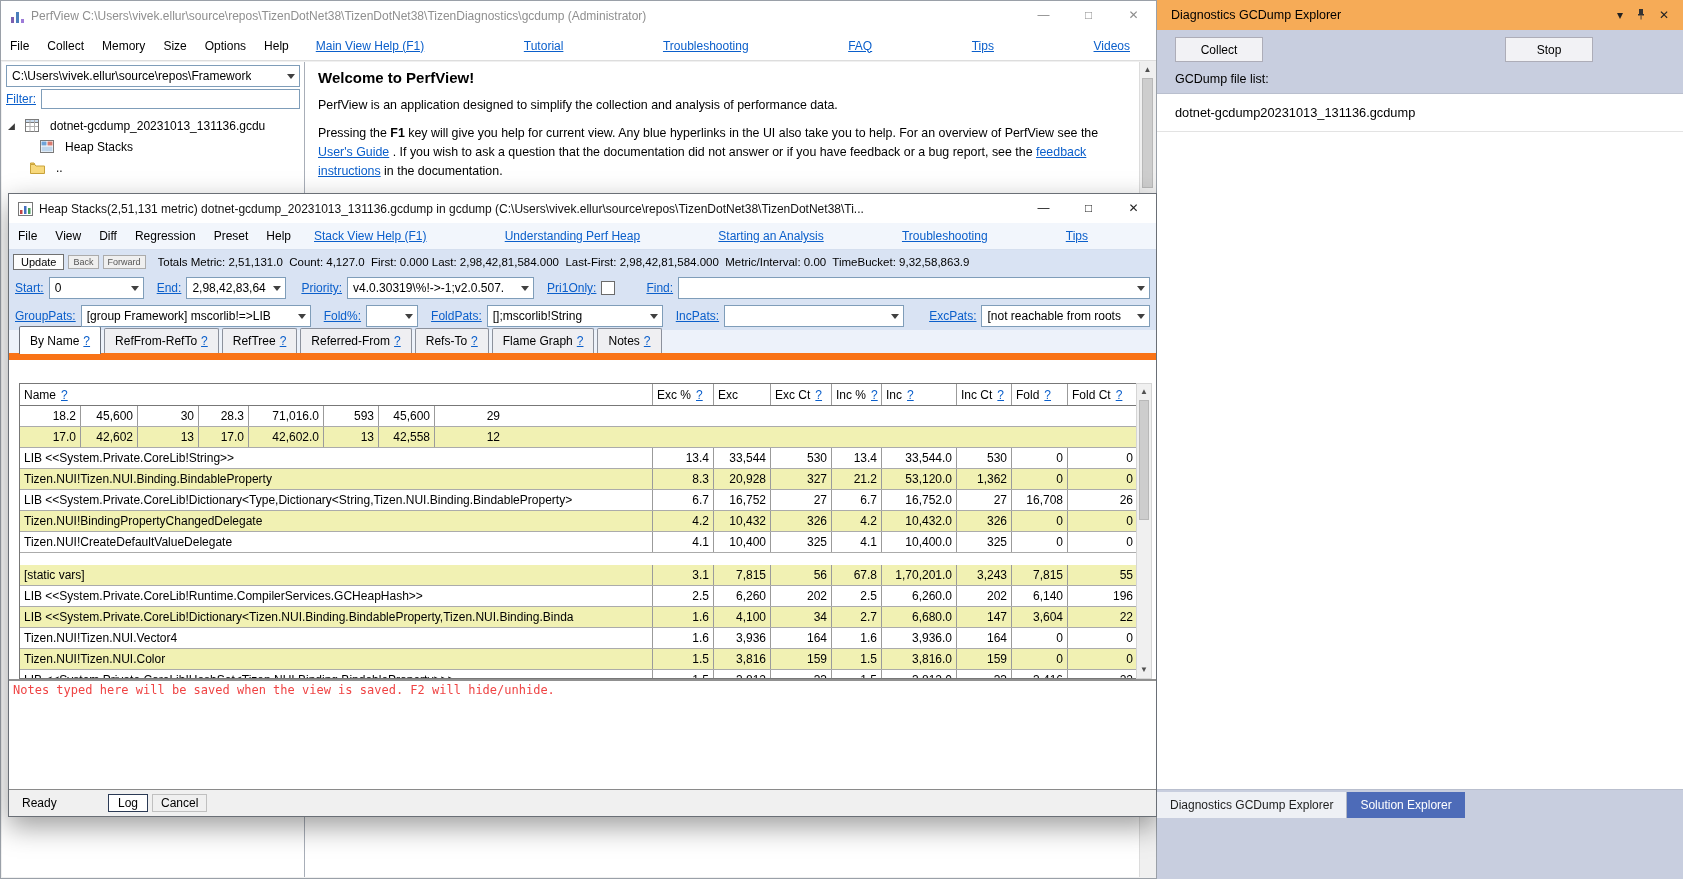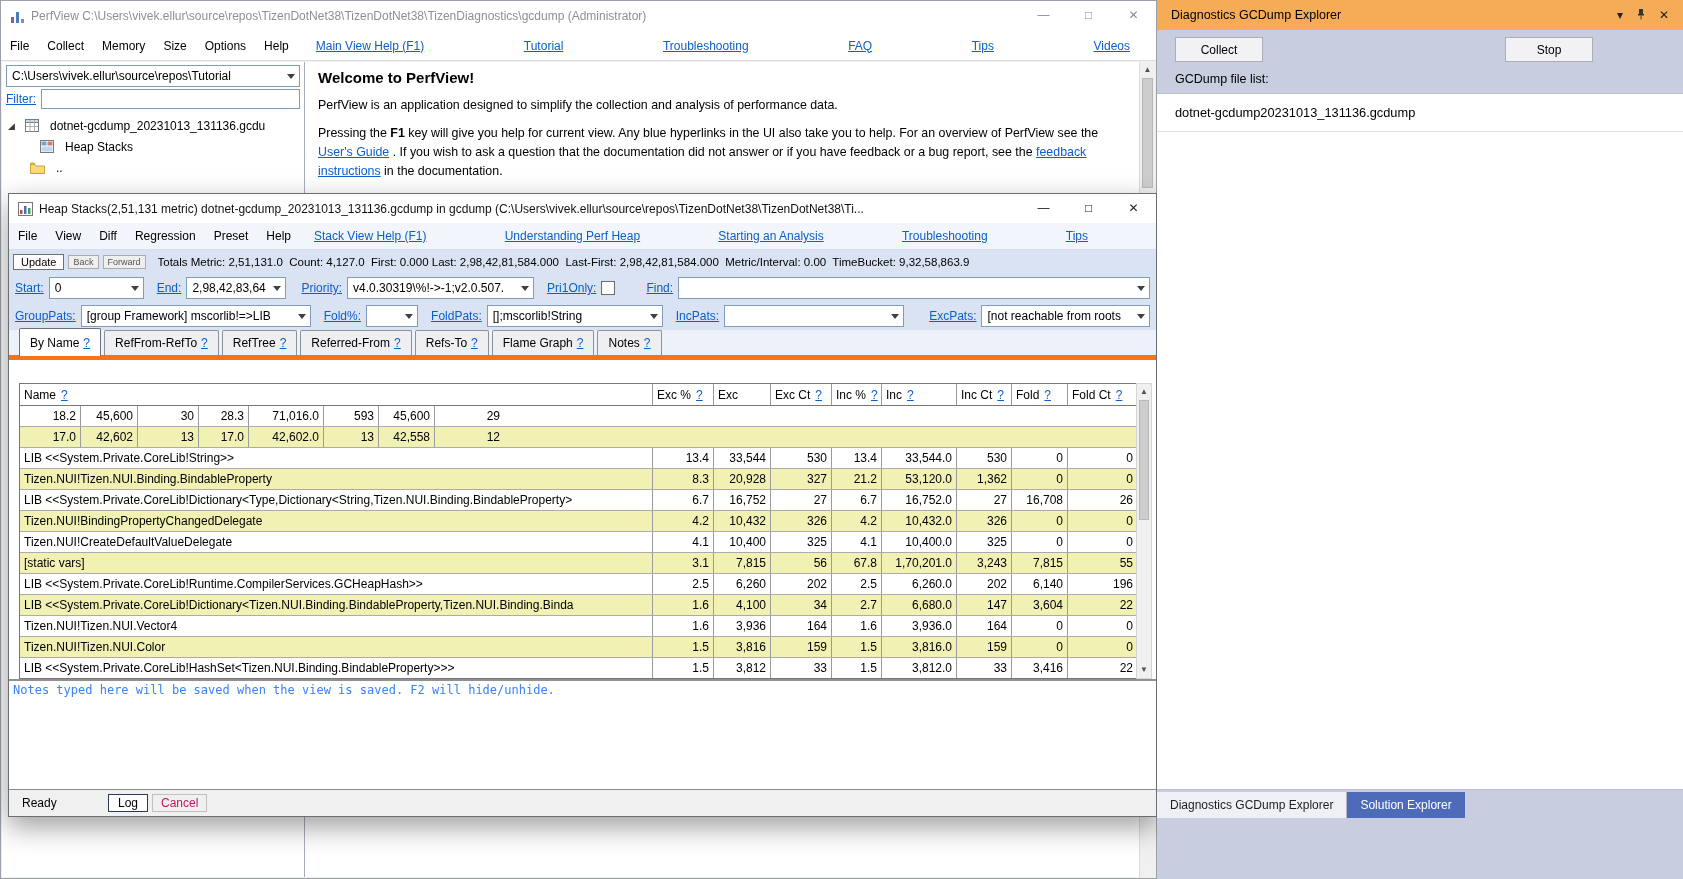--- a/index.html
+++ b/index.html
@@ -56,42 +56,42 @@
   .hw-menubar .menu-links { padding:0 68px 0 14px; }
   .hw-toolbar { height:24px; background:#D9E3F3; display:flex; align-items:center; gap:4px; padding:0 4px; }
   .btn { background:#FDFDFD; border:1px solid #707070; font-size:11px; padding:1px 7px; font-family:inherit; }
   .btn.small { font-size:9px; color:#555; background:#EFEFEF; border-color:#ABABAB; padding:1px 4px; }
   .totals { font-size:11.5px; margin-left:8px; white-space:pre; overflow:hidden; }
   .filter-row { height:28px; background:#D9E3F3; display:flex; align-items:center; padding:0 6px; gap:5px; font-size:12px; }
   .flabel { color:#0B5FCB; text-decoration:underline; white-space:nowrap; }
   .ml10 { margin-left:10px; } .ml8 { margin-left:8px; } .ml20 { margin-left:20px; } .mlfind { margin-left:26px; }
   .checkbox { width:14px; height:14px; background:#fff; border:1px solid #6B6B6B; display:inline-block; }
   .grow { flex:1; }
-  .tabstrip { height:30px; background:#EDF2FA; display:flex; align-items:flex-end; padding-left:10px; border-bottom:5px solid #f97316; }
+  .tabstrip { height:30px; background:#EDF2FA; display:flex; align-items:flex-end; padding-left:10px; border-bottom:7px solid #f97316; }
   .tab { display:flex; align-items:center; gap:4px; height:25px; padding:0 10px; border:1px solid #8C919C; border-bottom:none; background:#EFEFF2; margin-right:3px; font-size:12px; border-radius:2px 2px 0 0; white-space:nowrap; }
   .tab.selected { background:#fff; height:28px; margin-bottom:-1px; border-color:#6A6F7A; }
   .qm { font-size:12px; }
 
   .content { position:absolute; left:0; right:0; top:166px; bottom:27px; background:#fff; overflow:hidden; }
   .thead { position:absolute; left:10px; top:23px; display:flex; height:23px; background:#fff; border:1px solid #777; }
   .th { display:flex; align-items:center; gap:5px; padding:0 4px; border-right:1px solid #9B9B9B; font-size:12px; white-space:nowrap; overflow:hidden; }
   .th:last-child { border-right:none; }
   .tbody { position:absolute; left:10px; top:46px; height:273px; overflow:hidden; border-left:1px solid #777; border-right:1px solid #777; border-bottom:1px solid #777; }
   .trow { display:flex; height:21px; border-bottom:1px solid #ABABAB; background:#fff; }
   .td { padding:0 4px; border-right:1px solid #9B9B9B; font-size:12px; line-height:20px; white-space:nowrap; overflow:hidden; }
   .td:last-child { border-right:none; }
   .td.num { text-align:right; }
   .table-scroll { left:1127px; top:23px; height:296px; border:1px solid #D5D5D5; }
   .table-scroll .sb-thumb { height:120px; }
-  .notes { position:absolute; left:0; right:0; top:319px; bottom:0; border-top:2px solid #909090; background:#fff; font-family:"DejaVu Sans Mono", monospace; font-size:12px; color:#3b82f6; padding:2px 4px; }
+  .notes { position:absolute; left:0; right:0; top:319px; bottom:0; border-top:2px solid #909090; background:#fff; font-family:"DejaVu Sans Mono", monospace; font-size:12px; color:#ef4444; padding:2px 4px; }
   .hw-status { position:absolute; left:0; right:0; bottom:0; height:27px; background:#F0F0F0; border-top:1px solid #8a8a8a; display:flex; align-items:center; gap:4px; padding:0 3px; }
   .status-msg { flex:1; height:21px; line-height:19px; background:#F6F6F6; border:1px solid #ABABAB; padding:0 6px; white-space:pre; overflow:hidden; }
   .status-ready { width:92px; padding-left:10px; }
   .log-btn { border:1px solid #2B3A55; background:#fff; padding:1px 9px; font-size:12px; font-family:inherit; }
-  .cancel-btn { border:1px solid #C0C0C0; background:#F0F0F0; color:#be185d; padding:1px 8px; font-size:12px; font-family:inherit; }
+  .cancel-btn { border:1px solid #C0C0C0; background:#F0F0F0; color:#000000; padding:1px 8px; font-size:12px; font-family:inherit; }
 
   
   .vs-panel { position:absolute; left:1157px; top:0; width:526px; height:879px; background:#C8CEDF; }
   .vs-titlebar { height:30px; display:flex; align-items:center; padding:0 14px; font-size:12.5px; }
   .vs-title-icons { margin-left:auto; display:flex; align-items:center; gap:13px; color:#222; font-size:12px; }
   .vs-buttons { position:absolute; top:37px; left:18px; width:418px; display:flex; justify-content:space-between; }
   .vs-btn { width:88px; height:25px; background:#F2F2F5; border:1px solid #ADADB8; font-size:12px; font-family:inherit; }
   .vs-list-label { position:absolute; top:72px; left:18px; font-size:12.5px; }
   .vs-list { position:absolute; left:0; right:0; top:93px; height:697px; background:#fff; border-top:1px solid #B9BFCE; border-bottom:1px solid #B9BFCE; }
   .vs-file-row { height:38px; display:flex; align-items:center; padding-left:18px; font-size:12.8px; border-bottom:1px solid #E3E3E3; }
@@ -134,21 +134,21 @@
           <span class="menu-link">Tutorial</span>
           <span class="menu-link">Troubleshooting</span>
           <span class="menu-link">FAQ</span>
           <span class="menu-link">Tips</span>
           <span class="menu-link">Videos</span>
         </div>
     </div>
     <div class="pv-body">
       <div class="pv-left">
         <div class="combo path-combo">
-          <span class="combo-text">C:\Users\vivek.ellur\source\repos\Tutorial</span>
+          <span class="combo-text">C:\Users\vivek.ellur\source\repos\Framework</span>
           <span class="arr"></span>
         </div>
         <div class="filter-line">
           <span class="link">Filter:</span>
           <input class="filter-input" style="">
         </div>
         <div class="tree">
           <div class="tree-row">
             <span class="expander">◢</span>
             <span class="app-icon">
@@ -426,21 +426,21 @@
             <div class="td" style="width: 633px;">Tizen.NUI!CreateDefaultValueDelegate</div>
             <div class="td num" style="width: 61px;">4.1</div>
             <div class="td num" style="width: 57px;">10,400</div>
             <div class="td num" style="width: 61px;">325</div>
             <div class="td num" style="width: 50px;">4.1</div>
             <div class="td num" style="width: 75px;">10,400.0</div>
             <div class="td num" style="width: 55px;">325</div>
             <div class="td num" style="width: 56px;">0</div>
             <div class="td num" style="width: 69px;">0</div>
           </div>
-          <div class="trow" style="background: rgb(241, 241, 179);">
+          <div class="trow" style="background: rgb(241, 241, 179); margin-top: 12px;">
             <div class="td" style="width: 633px;">[static vars]</div>
             <div class="td num" style="width: 61px;">3.1</div>
             <div class="td num" style="width: 57px;">7,815</div>
             <div class="td num" style="width: 61px;">56</div>
             <div class="td num" style="width: 50px;">67.8</div>
             <div class="td num" style="width: 75px;">1,70,201.0</div>
             <div class="td num" style="width: 55px;">3,243</div>
             <div class="td num" style="width: 56px;">7,815</div>
             <div class="td num" style="width: 69px;">55</div>
           </div>

